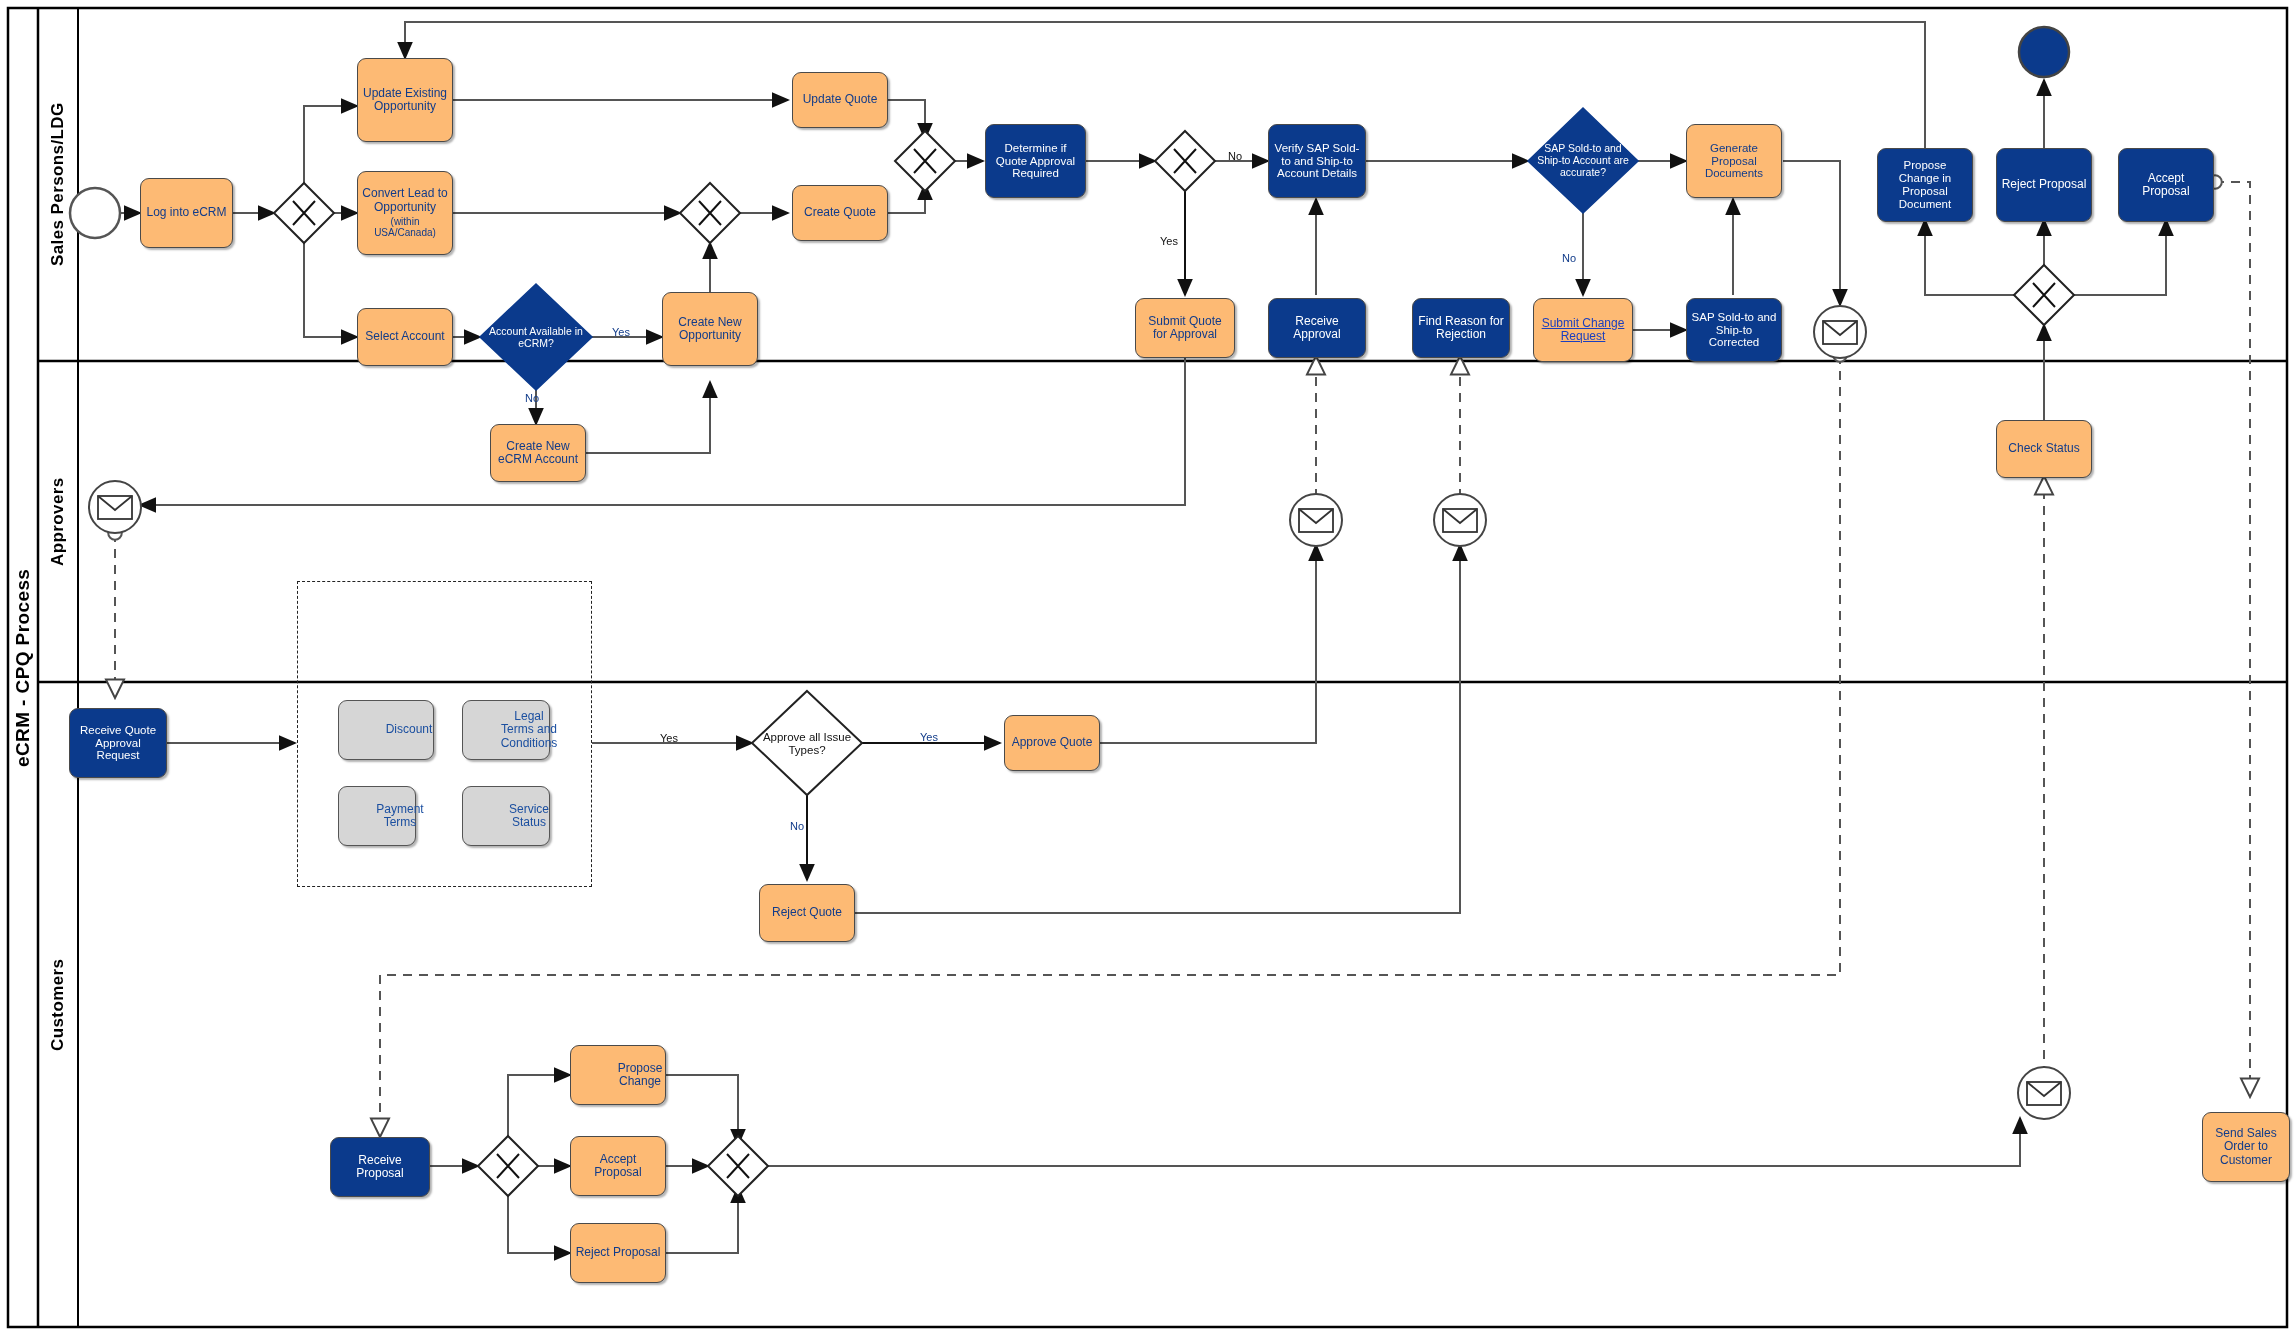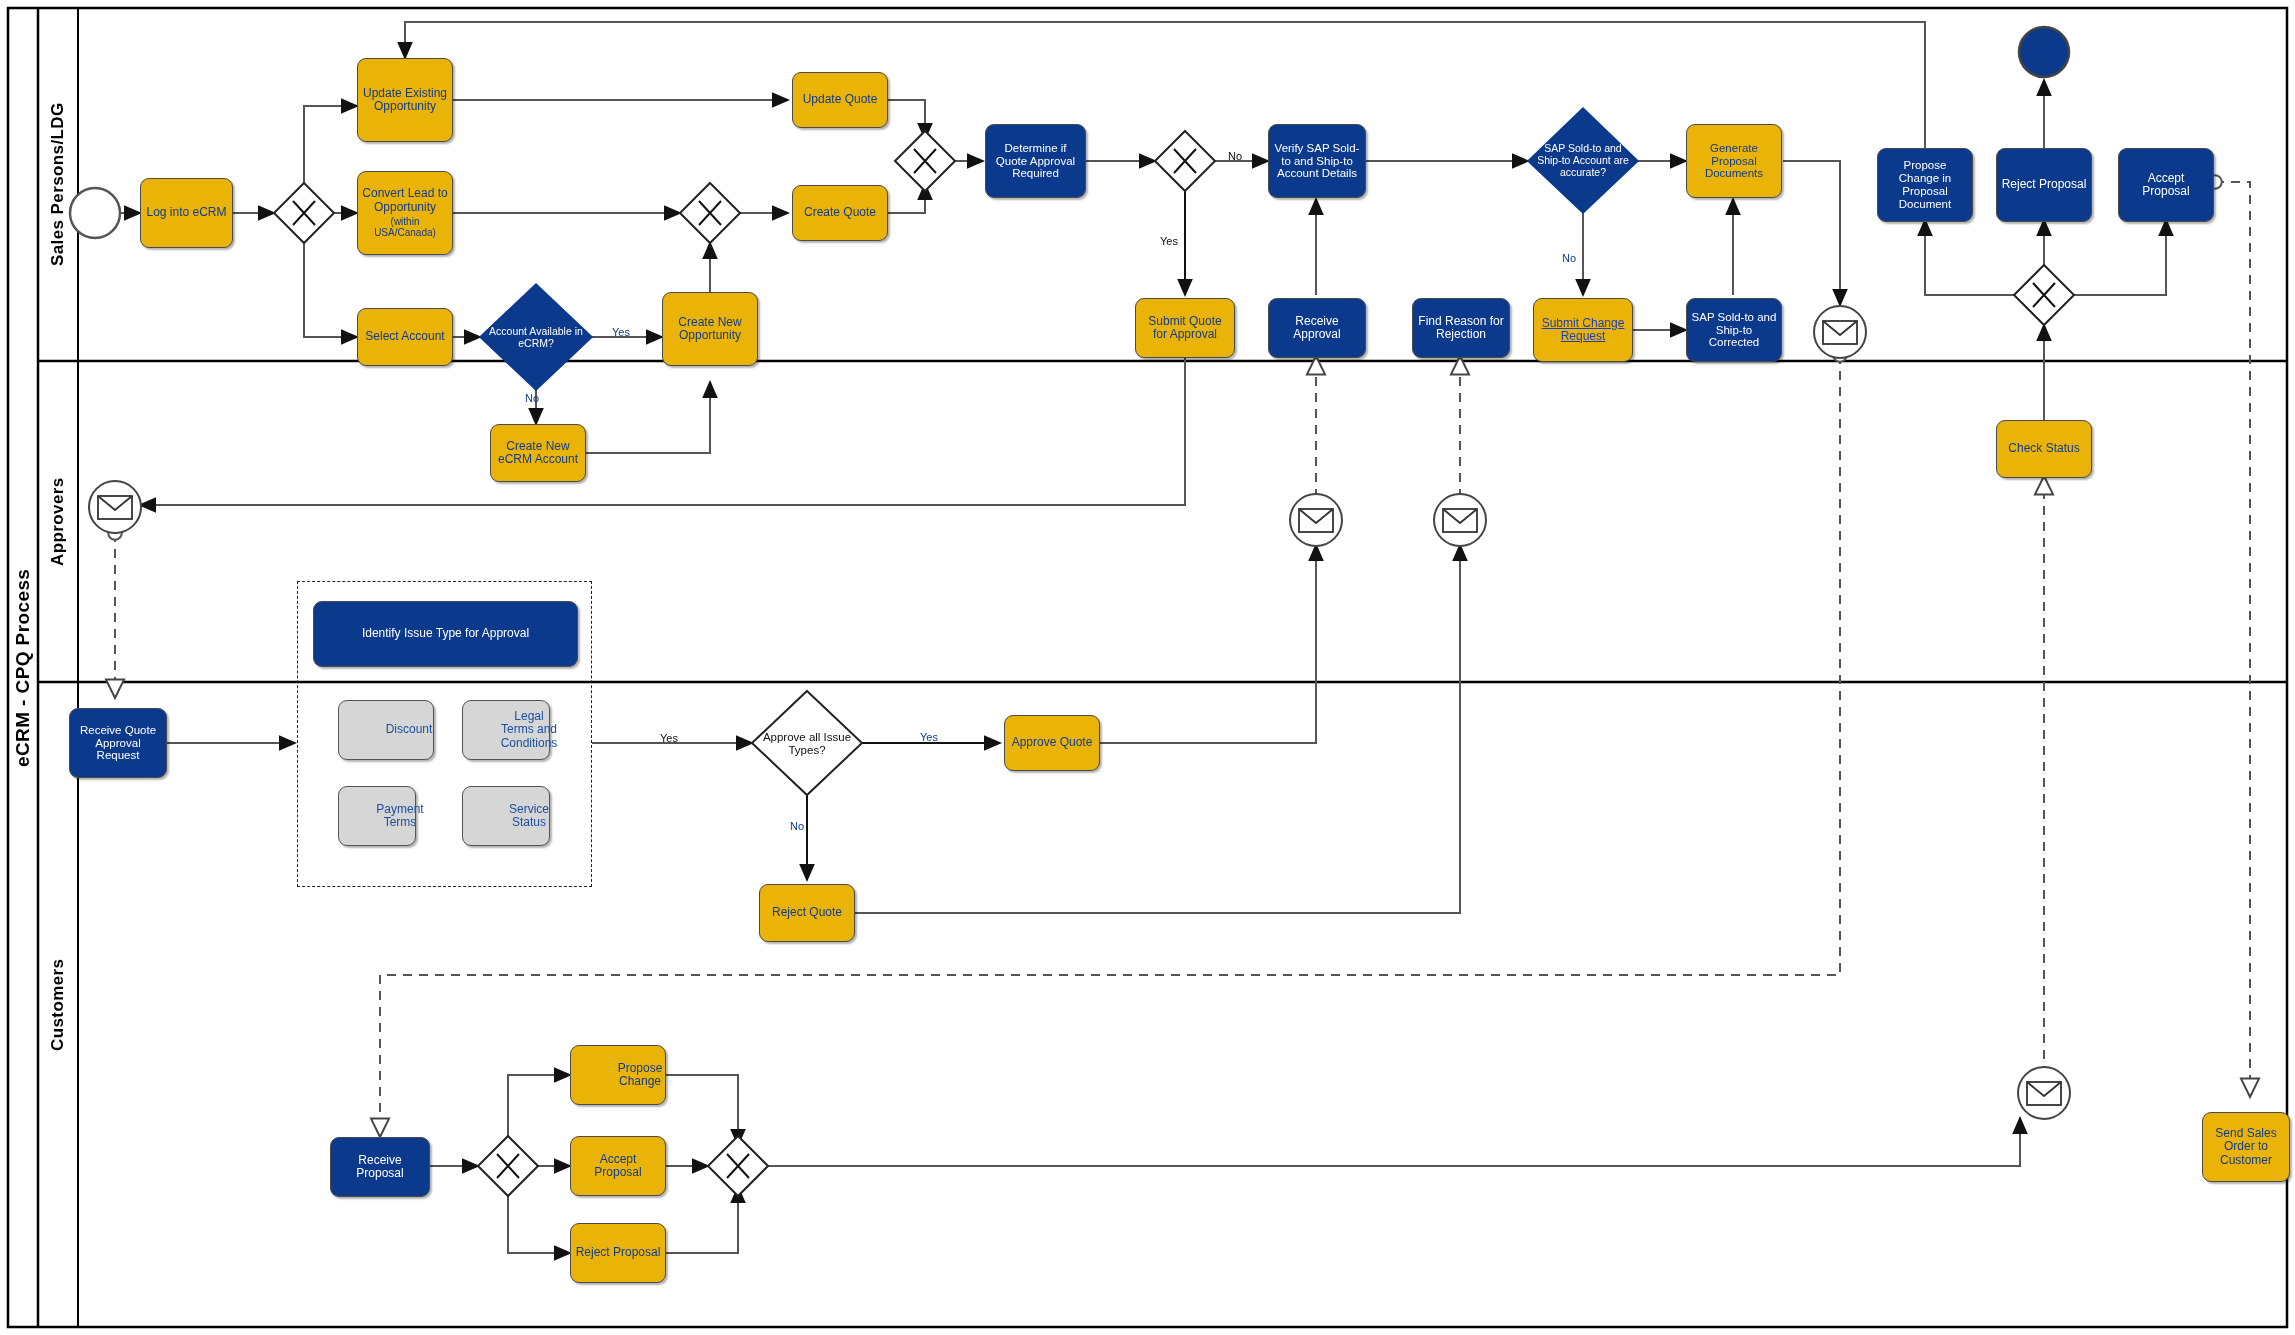--- a/index.html
+++ b/index.html
@@ -1,21 +1,21 @@
 <!DOCTYPE html>
 <html><head>
 <meta charset="utf-8">
 <style>
   html,body{margin:0;padding:0;background:#ffffff;}
   body{font-family:"Liberation Sans",sans-serif;}
   #canvas{position:relative;width:2295px;height:1335px;background:#fff;overflow:hidden;}
   svg.layer{position:absolute;left:0;top:0;width:2295px;height:1335px;pointer-events:none;}
   .node{position:absolute;box-sizing:border-box;display:flex;align-items:center;justify-content:center;text-align:center;line-height:1.12;}
   .task{border-radius:9px;border:1px solid #4a4a4a;box-shadow:2px 2px 2px rgba(0,0,0,.30);}
-  .task.yellow{background:#eab308;color:#123C8A;}
+  .task.yellow{background:#fdba74;color:#123C8A;}
   .task.blue{background:#0B3A8C;color:#ffffff;}
   .task.grey{background:#D6D6D6;color:#1B4FA0;border:1px solid #555;padding-left:46px;}
   .task span{display:block;padding:2px 4px;}
   .lnk{color:#1B3FBF;text-decoration:underline;}
   .lane-label{position:absolute;writing-mode:vertical-rl;transform:rotate(180deg);
      font-weight:bold;color:#000;display:flex;align-items:center;justify-content:center;letter-spacing:.4px;}
   .flowlabel{position:absolute;color:#123C8A;font-size:11px;white-space:nowrap;}
   .flowlabel.blk{color:#111;}
   .grpbox{position:absolute;border:1.6px dashed #222;box-sizing:border-box;}
 </style>
@@ -340,23 +340,20 @@
   <div class="node task yellow" style="left:1996px;top:420px;width:96px;height:58px;font-size:12px;">
     <span>Check Status</span>
   </div>
 
   <div class="node task blue" style="left:69px;top:708px;width:98px;height:70px;font-size:11.5px;">
     <span>Receive Quote Approval Request</span>
   </div>
 
   <div class="grpbox" style="left:297px;top:581px;width:295px;height:306px;"></div>
 
-  <div class="node task blue" style="left:313px;top:601px;width:265px;height:66px;font-size:12px;">
-    <span>Identify Issue Type for Approval</span>
-  </div>
 
   <div class="node task grey" style="left:338px;top:700px;width:96px;height:60px;font-size:12px;">
     <span>Discount</span>
   </div>
   <div class="node task grey" style="left:462px;top:700px;width:88px;height:60px;font-size:12px;">
     <span>Legal Terms and Conditions</span>
   </div>
   <div class="node task grey" style="left:338px;top:786px;width:78px;height:60px;font-size:12px;">
     <span>Payment Terms</span>
   </div>

